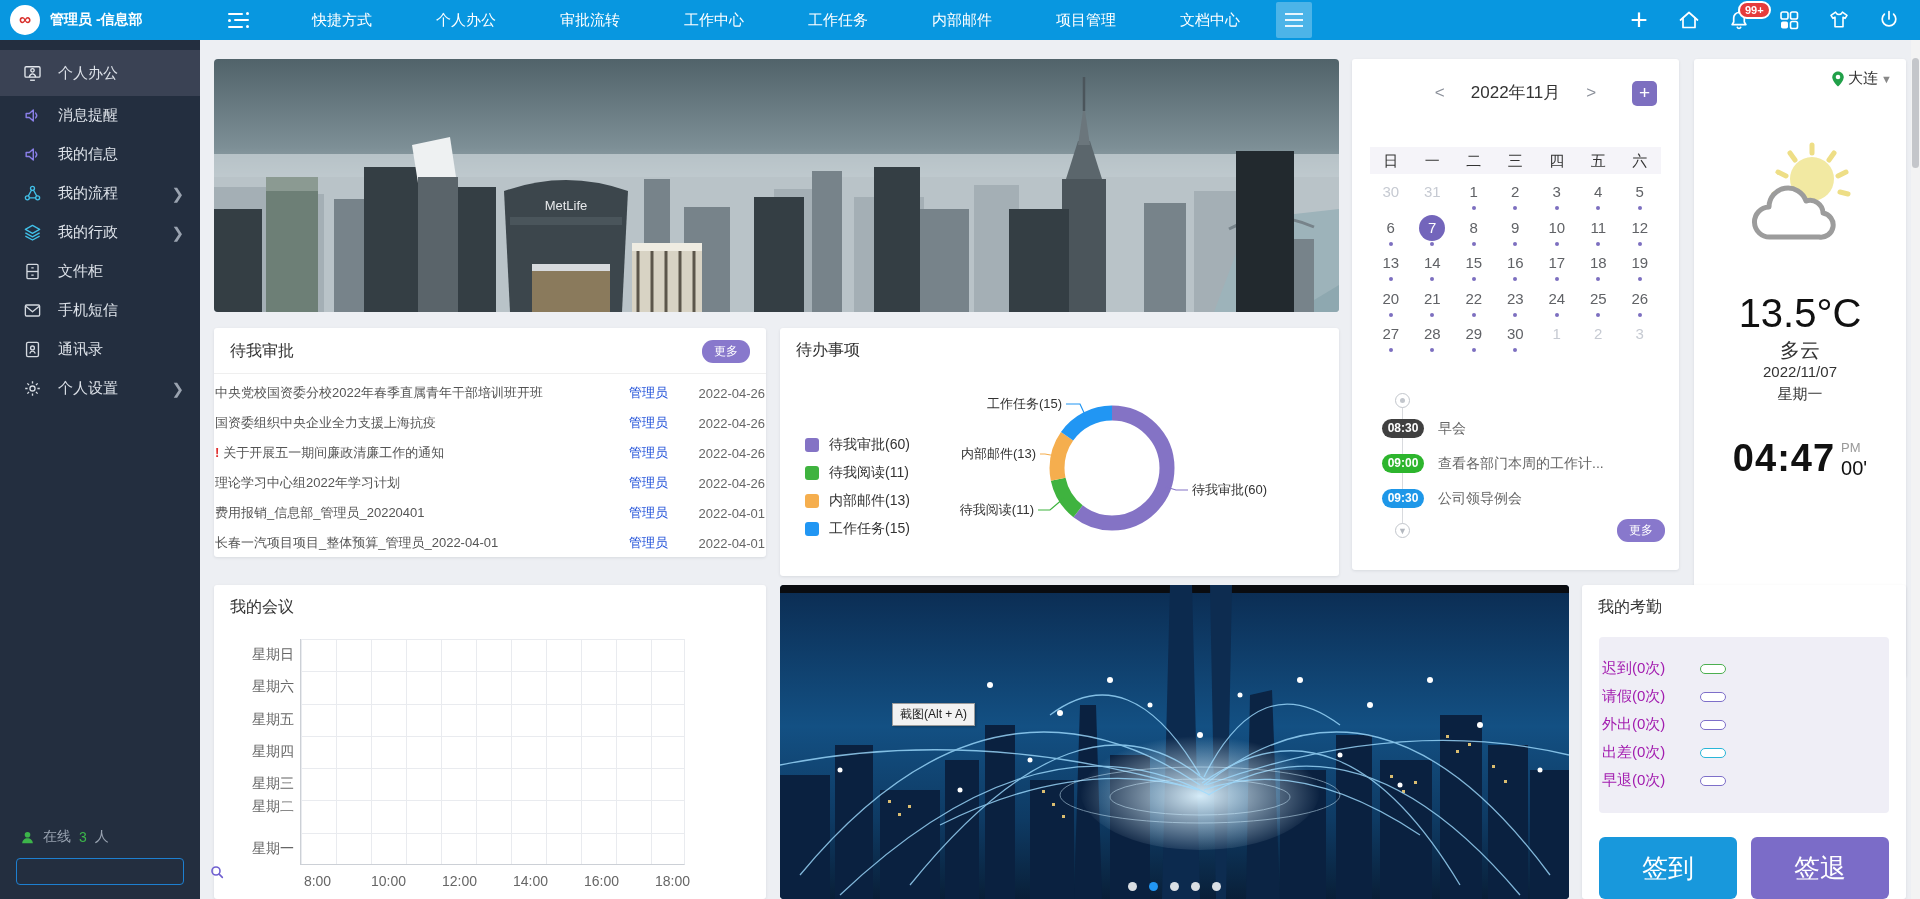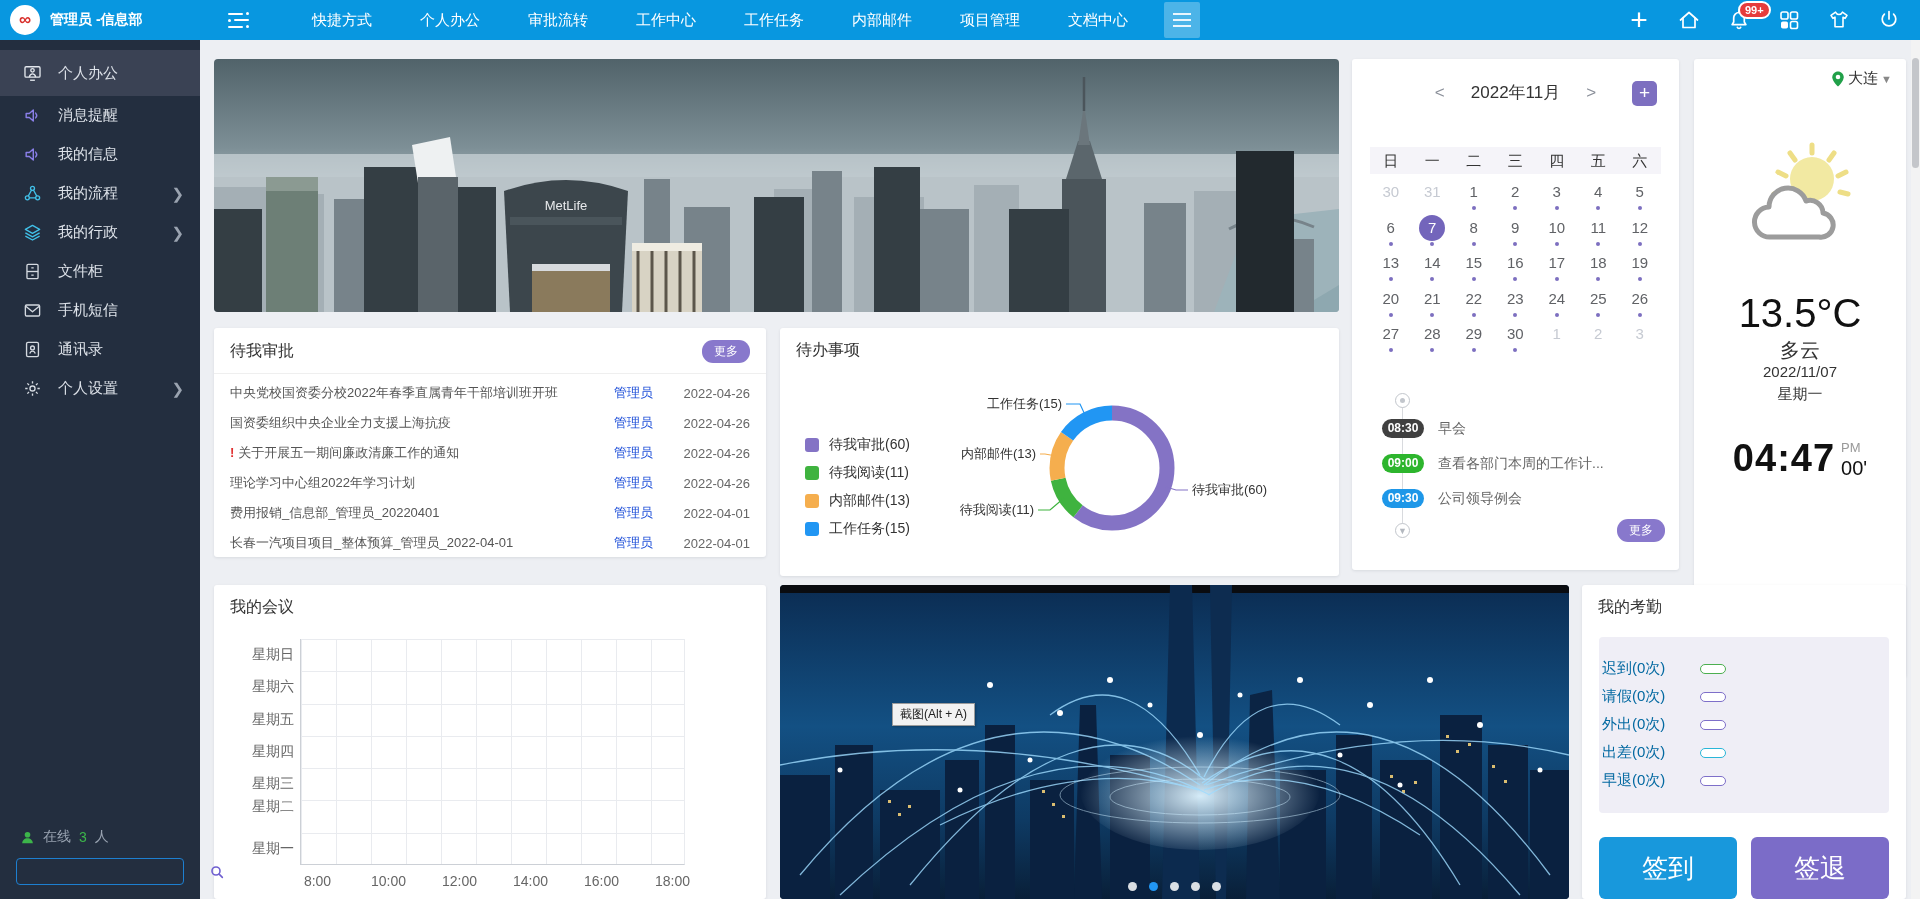--- a/index.html
+++ b/index.html
@@ -9,21 +9,21 @@
 
   
   .topbar { position:absolute; left:0; top:0; width:1920px; height:40px; background:#0897e0; display:flex; align-items:center; z-index:30; }
   .brand { width:200px; height:40px; display:flex; align-items:center; padding-left:10px; flex:0 0 auto; }
   .logo { width:30px; height:30px; border-radius:50%; background:#fff; display:flex; align-items:center; justify-content:center; color:#d9302c; font-weight:bold; font-size:17px; flex:0 0 auto; }
   .brand-title { color:#fff; font-size:14px; font-weight:bold; margin-left:10px; white-space:nowrap; }
   .menu-toggle { width:30px; height:22px; margin-left:28px; display:flex; flex-direction:column; justify-content:space-between; padding:3px 0; cursor:pointer; }
   .menu-toggle .bar { display:flex; align-items:center; gap:3px; }
   .menu-toggle .line { width:15px; height:2px; background:#fff; border-radius:1px; }
   .menu-toggle .dot { width:3px; height:3px; background:#fff; border-radius:50%; }
-  .nav { display:flex; align-items:center; margin-left:30px; gap:0; }
+  .nav { display:flex; align-items:center; margin-left:30px; gap:16px; }
   .nav-item { color:#fff; font-size:15px; padding:0 24px; height:40px; line-height:40px; cursor:pointer; white-space:nowrap; }
   .nav-burger { width:36px; height:36px; margin-left:12px; background:rgba(255,255,255,.28); border-radius:2px; display:flex; flex-direction:column; justify-content:center; align-items:center; gap:4px; cursor:pointer; }
   .nav-burger i { width:18px; height:2px; background:#eaf6fd; display:block; }
   .top-icons { position:absolute; right:18px; top:0; height:40px; display:flex; align-items:center; gap:24px; }
   .tico { color:#fff; width:26px; height:26px; display:flex; align-items:center; justify-content:center; position:relative; cursor:pointer; }
   .tico svg { display:block; }
   .plus-glyph { font-size:30px; font-weight:300; line-height:26px; }
   .badge { position:absolute; top:-6px; left:12px; background:#e63c3c; color:#fff; font-size:11px; font-weight:bold; border-radius:9px; padding:1px 5px; border:2px solid #fff; line-height:12px; }
 
   
@@ -45,21 +45,21 @@
   .card-title { font-size:16px; color:#333; }
   .more-btn { background:#8878cc; color:#fff; font-size:12px; padding:3px 12px; border-radius:11px; border:none; cursor:pointer; font-family:inherit; }
 
   
   .banner { position:absolute; left:214px; top:59px; width:1125px; height:253px; border-radius:4px; overflow:hidden; cursor:pointer; }
   .banner svg { display:block; }
 
   
   .approvals { left:214px; top:328px; width:552px; height:229px; }
   .approvals .card-head { border-bottom:1px solid #efefef; }
-  .appr-list { padding:4px 16px 0; }
+  .appr-list { padding:4px 1px 0; }
   .appr-row { display:flex; align-items:center; height:30px; font-size:13px; color:#555; cursor:pointer; }
   .appr-title { flex:1; white-space:nowrap; overflow:hidden; text-overflow:ellipsis; }
   .appr-urgent { color:#e03030; font-weight:bold; margin-right:4px; }
   .appr-user { width:58px; color:#1d4ed8; text-align:left; flex:0 0 auto; margin-left:10px; }
   .appr-date { width:78px; color:#666; text-align:right; flex:0 0 auto; }
 
   
   .todo { left:780px; top:328px; width:559px; height:248px; }
   .legend { position:absolute; left:25px; top:108px; }
   .legend-item { display:flex; align-items:center; margin-bottom:10px; cursor:pointer; }
@@ -126,21 +126,21 @@
   .carousel svg { display:block; }
   .tooltip { position:absolute; left:112px; top:118px; background:#f2f2f2; border:1px solid #9b9b9b; color:#222; font-size:12px; padding:2px 7px; white-space:nowrap; box-shadow:1px 1px 2px rgba(0,0,0,.25); }
   .dots { position:absolute; left:0; right:0; bottom:8px; display:flex; justify-content:center; gap:12px; }
   .dot { width:9px; height:9px; border-radius:50%; background:rgba(255,255,255,.85); cursor:pointer; }
   .dot.active { background:#2196f3; }
 
   
   .attendance { left:1582px; top:585px; width:324px; height:314px; }
   .att-panel { position:absolute; left:17px; top:52px; width:290px; height:176px; background:#efeef6; border-radius:4px; }
   .att-row { position:absolute; left:20px; display:flex; align-items:center; }
-  .att-label { font-size:15px; color:#0369a1; width:80px; }
+  .att-label { font-size:15px; color:#a21caf; width:80px; }
   .att-pill { width:26px; height:10px; border-radius:5px; border:1.5px solid; margin-left:18px; background:#fff; }
   .att-btns { position:absolute; left:17px; top:252px; width:290px; display:flex; gap:14px; }
   .att-btn { flex:1; height:62px; border:none; border-radius:6px; color:#fff; font-size:26px; font-family:inherit; cursor:pointer; }
   .btn-checkin { background:#1898dc; }
   .btn-checkout { background:#7b6cc8; }
 
   
   .scrollbar { position:absolute; right:0; top:40px; width:9px; height:859px; background:#f3f3f3; z-index:40; }
   .scroll-thumb { position:absolute; left:1px; top:18px; width:7px; height:110px; background:#c4c6ca; border-radius:4px; }
 </style>

